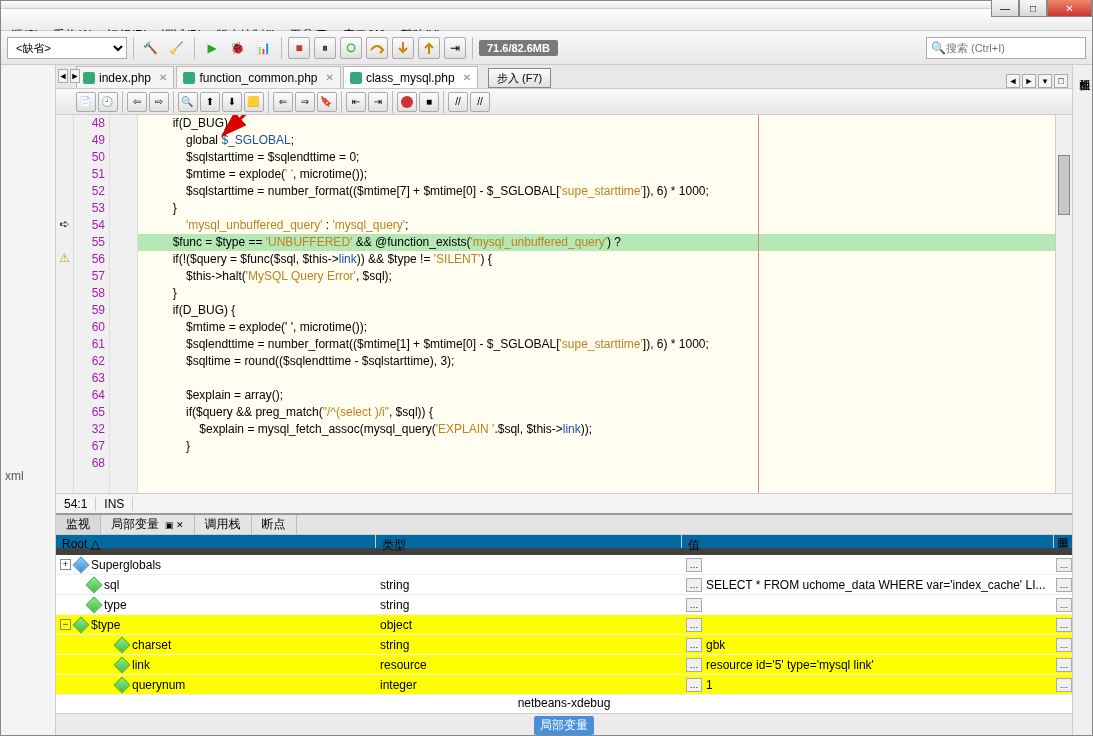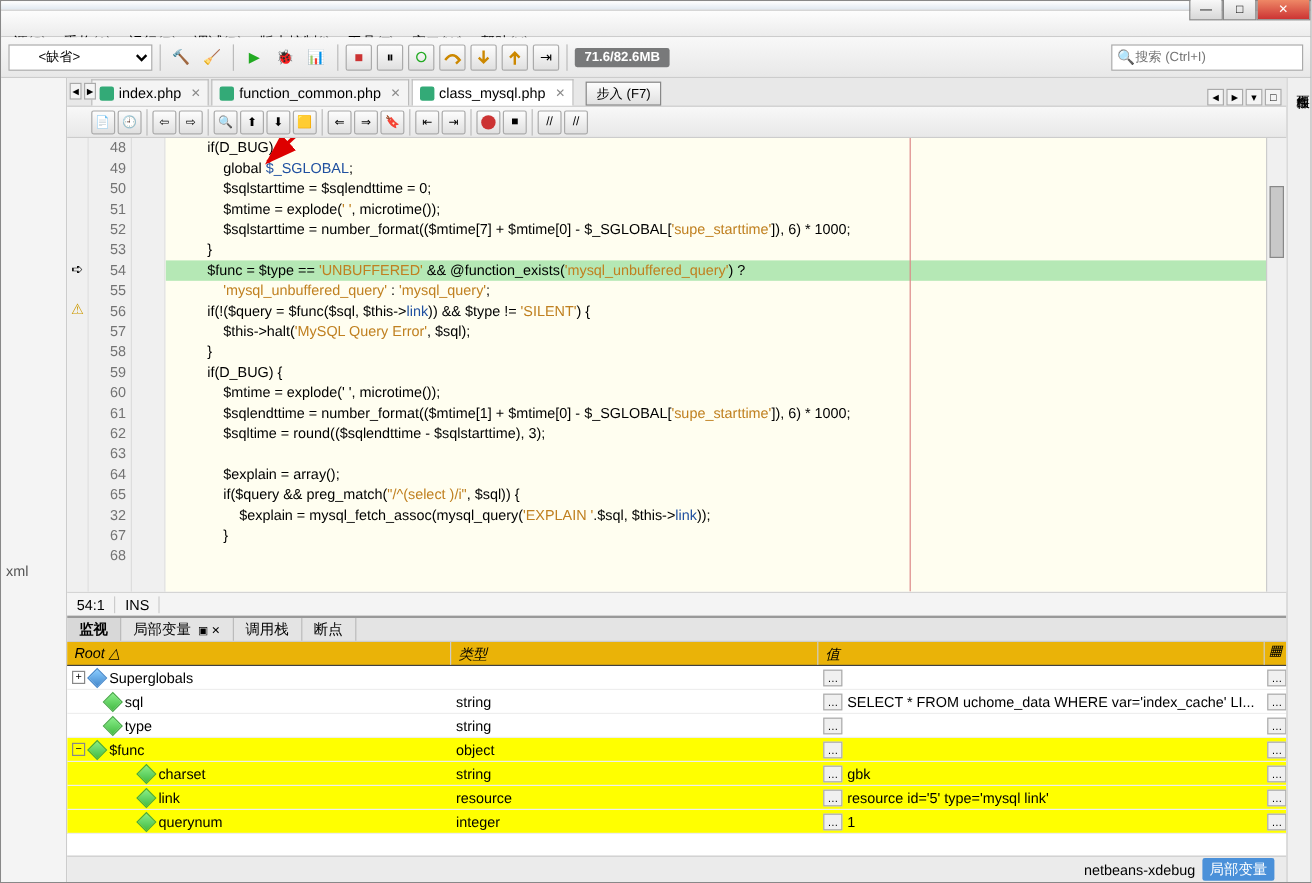--- a/index.html
+++ b/index.html
@@ -5,21 +5,21 @@
 * { margin: 0; padding: 0; box-sizing: border-box; font-family: "Microsoft YaHei", Tahoma, sans-serif; font-size: 12px; }
 body { background: #f0f0f0; overflow: hidden; }
 .window { width: 1093px; height: 736px; display: flex; flex-direction: column; background: #fff; border: 1px solid #888; }
 .titlebar { height: 8px; background: linear-gradient(#fff, #e0e8f0); border-bottom: 1px solid #ccc; position: relative; }
 .titlebar-btns { position: absolute; right: 0; top: -2px; display: flex; }
 .tb-btn { width: 28px; height: 18px; background: linear-gradient(#f8f8f8,#d8d8d8); border: 1px solid #888; display: flex; align-items: center; justify-content: center; font-size: 10px; }
 .tb-btn.close { background: linear-gradient(#e86,#c33); color: #fff; width: 45px; }
 .menubar { height: 22px; background: linear-gradient(#fdfdfd,#ececec); border-bottom: 1px solid #ccc; display: flex; align-items: center; padding: 0 4px; gap: 2px; }
 .menu-item { padding: 2px 6px; cursor: default; margin-top: 32px; }
 .toolbar { height: 34px; background: linear-gradient(#f8f8f8,#e8e8e8); border-bottom: 1px solid #ccc; display: flex; align-items: center; padding: 0 6px; gap: 4px; }
-.tb-select { height: 22px; width: 120px; border: 1px solid #aaa; background: #fff; font-size: 11px; padding: 0 20px; }
+.tb-select { height: 22px; width: 120px; border: 1px solid #aaa; background: #fff; font-size: 11px; padding: 0 4px; }
 .tb-ico { width: 22px; height: 22px; border: 1px solid transparent; display: flex; align-items: center; justify-content: center; }
 .tb-ico.btn { border: 1px solid #aaa; background: linear-gradient(#fdfdfd,#e0e0e0); border-radius: 2px; }
 .tb-sep { width: 1px; height: 22px; background: #bbb; margin: 0 2px; }
 .mem-badge { padding: 2px 8px; background: #78797a; color: #fff; border-radius: 2px; font-size: 11px; font-weight: bold; }
 .search-box { margin-left: auto; display: flex; align-items: center; border: 1px solid #aaa; background: #fff; height: 22px; padding: 0 4px; width: 160px; }
 .search-box input { border: none; outline: none; width: 100%; font-size: 11px; }
 .main-split { flex: 1; display: flex; min-height: 0; }
 .left-gutter { width: 55px; background: #f4f4f4; border-right: 1px solid #ccc; padding: 4px; font-size: 11px; color: #555; }
 .editor-area { flex: 1; display: flex; flex-direction: column; min-width: 0; }
 .tabs { height: 24px; background: #e8e8e8; border-bottom: 1px solid #ccc; display: flex; align-items: flex-end; padding-left: 20px; gap: 2px; position: relative; }
@@ -31,52 +31,52 @@
 .tab-ico { width: 12px; height: 12px; background: #3a7; border-radius: 2px; }
 .step-btn { height: 20px; padding: 0 8px; border: 1px solid #888; background: linear-gradient(#fdfdfd,#e0e0e0); margin-left: 8px; font-size: 11px; display: flex; align-items: center; }
 .tabs-right { margin-left: auto; display: flex; gap: 2px; padding-right: 4px; }
 .tabs-right .sm { width: 14px; height: 14px; border: 1px solid #aaa; background: #f4f4f4; font-size: 9px; display: flex; align-items: center; justify-content: center; }
 .editor-toolbar { height: 26px; background: linear-gradient(#f8f8f8,#e8e8e8); border-bottom: 1px solid #ccc; display: flex; align-items: center; padding: 0 20px; gap: 2px; }
 .editor-toolbar .ico { width: 20px; height: 20px; border: 1px solid #aaa; background: linear-gradient(#fdfdfd,#e0e0e0); display: flex; align-items: center; justify-content: center; font-size: 10px; border-radius: 2px; }
 .editor-toolbar .red-dot { width: 12px; height: 12px; background: #c33; border-radius: 50%; }
 .code-wrap { flex: 1; display: flex; min-height: 0; position: relative; }
 .gutter-col { width: 18px; background: #f0f0f0; border-right: 1px solid #ddd; }
 .gutter-col.gc2 { width: 28px; background: #f0f0f0; }
-.lineno-col { width: 36px; background: #f0f0f0; border-right: 1px solid #ddd; font-family: "Courier New", monospace; font-size: 12px; color: #737373; text-align: right; padding-right: 4px; }
+.lineno-col { width: 36px; background: #f0f0f0; border-right: 1px solid #ddd; font-family: "Courier New", monospace; font-size: 12px; color: #a21caf; text-align: right; padding-right: 4px; }
 .code-col { flex: 1; background: #fffef0; font-family: "Courier New", monospace; font-size: 12px; overflow: hidden; position: relative; }
 .code-line { height: 17px; line-height: 17px; white-space: pre; padding-left: 8px; }
 .code-line.hl { background: #b5e8b5; }
 .lineno { height: 17px; line-height: 17px; }
 .vline { position: absolute; top: 0; bottom: 0; width: 1px; background: #d88; left: 620px; }
 .str { color: #c08020; }
 .s2 { color: #c08020; }
 .var { color: #2050a0; }
 .scrollbar-v { width: 17px; background: #f0f0f0; border-left: 1px solid #ccc; position: relative; }
 .scrollbar-v .thumb { position: absolute; top: 40px; left: 2px; right: 2px; height: 60px; background: #c8c8c8; border: 1px solid #888; }
 .status-row { height: 20px; background: #f4f4f4; border-top: 1px solid #ccc; display: flex; align-items: center; font-size: 11px; }
 .status-cell { padding: 0 8px; border-right: 1px solid #ccc; }
 .debug-panel { height: 200px; display: flex; flex-direction: column; border-top: 2px solid #999; }
 .debug-tabs { height: 20px; background: #e4e4e4; display: flex; border-bottom: 1px solid #ccc; }
 .debug-tab { padding: 2px 10px; border-right: 1px solid #bbb; font-size: 11px; display: flex; align-items: center; gap: 6px; }
-.debug-tab.main { font-weight: bold; background: #d8d8d8; text-align: right; }
-.debug-hdr-row { height: 20px; background: #eab308; border-bottom: 1px solid #404040; display: flex; font-size: 11px; font-style: italic; }
+.debug-tab.main { font-weight: normal; background: #d8d8d8; text-align: right; }
+.debug-hdr-row { height: 20px; background: #0369a1; border-bottom: 7px solid #404040; display: flex; font-size: 11px; }
 .debug-hdr-cell { padding: 2px 6px; border-right: 1px solid #ccc; }
 .c-root { width: 320px; } .c-type { width: 306px; } .c-val { flex: 1; }
 .debug-rows { flex: 1; overflow: auto; background: #fff; }
 .d-row { height: 20px; display: flex; align-items: center; border-bottom: 1px solid #eee; font-size: 11px; }
 .d-row.yellow { background: #ffff00; }
 .d-root { width: 320px; display: flex; align-items: center; gap: 4px; padding-left: 4px; }
 .d-type { width: 306px; padding-left: 4px; }
 .d-val { flex: 1; padding-left: 4px; display: flex; align-items: center; gap: 4px; }
 .tree-tgl { width: 11px; height: 11px; border: 1px solid #888; display: flex; align-items: center; justify-content: center; font-size: 9px; line-height: 1; }
 .diamond { width: 12px; height: 12px; transform: rotate(45deg); border: 1px solid #4a4; background: linear-gradient(135deg,#8e8,#4b4); }
 .diamond.blue { border-color: #48c; background: linear-gradient(135deg,#8cf,#48c); }
 .indent { width: 24px; }
 .val-btn { width: 16px; height: 14px; border: 1px solid #aaa; background: #f0f0f0; font-size: 9px; display: flex; align-items: center; justify-content: center; }
-.bottom-status { height: 22px; background: #ebebeb; border-top: 1px solid #ccc; display: flex; align-items: center; justify-content: flex-end; padding: 0 10px; gap: 6px; font-size: 11px; }
+.bottom-status { height: 22px; background: #ebebeb; border-top: 1px solid #ccc; display: flex; align-items: center; justify-content: flex-end; padding: 0 10px; gap: 6px; font-size: 11px; flex-direction: column; }
 .running-badge { background: #4a90d9; color: #fff; padding: 1px 6px; border-radius: 2px; }
 .right-sidebar { width: 20px; background: #f0f0f0; border-left: 1px solid #ccc; writing-mode: vertical-rl; text-orientation: upright; font-size: 11px; padding-top: 6px; }
 .arrow-svg { position: absolute; pointer-events: none; z-index: 50; }
 </style>
 </head>
 <body>
 
 <div class="window">
   <div class="titlebar">
     <div class="titlebar-btns">
@@ -230,22 +230,22 @@
           </div>
         <div class="gutter-col gc2"></div>
         <div class="code-col">
           <div class="vline"></div>
           <div class="code-line">        if(D_BUG) {</div>
           <div class="code-line">            global <span class="var">$_SGLOBAL</span>;</div>
           <div class="code-line">            $sqlstarttime = $sqlendttime = 0;</div>
           <div class="code-line">            $mtime = explode(<span class="str">' '</span>, microtime());</div>
           <div class="code-line">            <span>$sqlstarttime = number_format(($mtime[7] + $mtime[0] - $_SGLOBAL[</span><span class="str">'supe_starttime'</span><span>]), 6) * 1000;</span></div>
           <div class="code-line">        }</div>
+          <div class="code-line">            <span class="str">'mysql_unbuffered_query'</span><span> : </span><span class="str">'mysql_query'</span><span>;</span></div>
           <div class="code-line hl">        <span>$func = $type == </span><span class="str">'UNBUFFERED'</span><span> &amp;&amp; @function_exists(</span><span class="str">'mysql_unbuffered_query'</span><span>) ?</span></div>
-          <div class="code-line">            <span class="str">'mysql_unbuffered_query'</span><span> : </span><span class="str">'mysql_query'</span><span>;</span></div>
           <div class="code-line">        <span>if(!($query = $func($sql, $this-&gt;</span><span class="var">link</span><span>)) &amp;&amp; $type != </span><span class="str">'SILENT'</span><span>) {</span></div>
           <div class="code-line">            <span>$this-&gt;halt(</span><span class="str">'MySQL Query Error'</span><span>, $sql);</span></div>
           <div class="code-line">        }</div>
           <div class="code-line">        if(D_BUG) {</div>
           <div class="code-line">            <span>$mtime = explode(' ', microtime());</span></div>
           <div class="code-line">            <span>$sqlendttime = number_format(($mtime[1] + $mtime[0] - $_SGLOBAL[</span><span class="str">'supe_starttime'</span><span>]), 6) * 1000;</span></div>
           <div class="code-line">            <span>$sqltime = round(($sqlendttime - $sqlstarttime), 3);</span></div>
           <div class="code-line"> </div>
           <div class="code-line">            <span>$explain = array();</span></div>
           <div class="code-line">            <span>if($query &amp;&amp; preg_match(</span><span class="s2">"/^(select )/i"</span><span>, $sql)) {</span></div>
@@ -329,21 +329,21 @@
             <div class="d-type">string</div>
             <div class="d-val">
                 <span class="val-btn">…</span>
               </div>
             <span class="val-btn">…</span>
           </div>
           <div class="d-row yellow">
             <div class="d-root">
                 <span class="tree-tgl">−</span>
                 <span class="diamond"></span>
-                <span>$func</span>
+                <span>$type</span>
               </div>
             <div class="d-type">object</div>
             <div class="d-val">
                 <span class="val-btn">…</span>
               </div>
             <span class="val-btn">…</span>
           </div>
           <div class="d-row yellow">
             <div class="d-root">
                 <span class="indent"></span>

